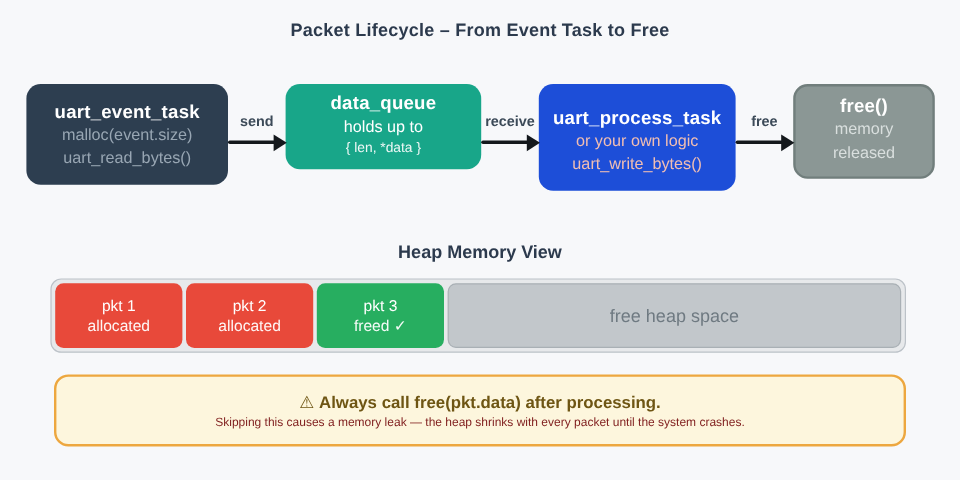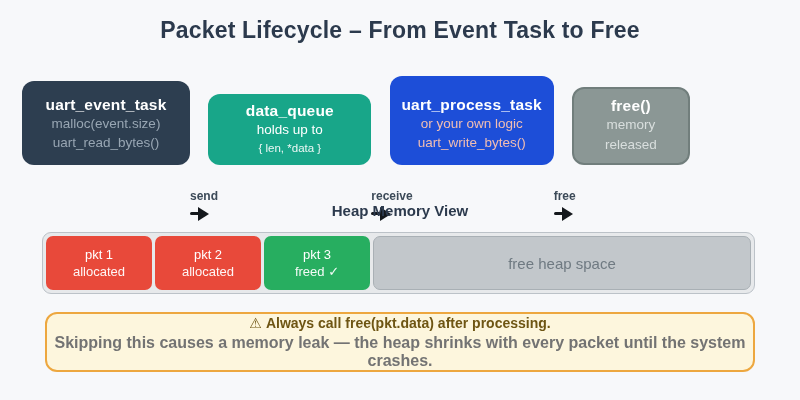--- a/index.html
+++ b/index.html
@@ -1,24 +1,24 @@
 <!DOCTYPE html>
 <html><head>
 <meta charset="utf-8">
 <style>
   html,body{margin:0;padding:0;}
   body{width:800px;height:400px;overflow:hidden;font-family:"Liberation Sans","DejaVu Sans",sans-serif;}
   .canvas{position:relative;width:800px;height:400px;background:#f7f8fa;}
 
   
   .page-title{position:absolute;top:17px;left:0;width:100%;margin:0;text-align:center;
-    font-size:23px;font-weight:bold;color:#2c3a4d;letter-spacing:.2px;}
+    font-size:15px;font-weight:bold;color:#2c3a4d;letter-spacing:.2px;}
 
   
-  .flow-row{position:absolute;top:70px;left:22px;width:668px;height:95px;display:flex;align-items:flex-end;}
+  .flow-row{position:absolute;top:70px;left:22px;width:757px;height:95px;display:flex;align-items:flex-start;}
   .node{box-sizing:border-box;border-radius:12px;display:flex;flex-direction:column;align-items:center;
     color:#fff;text-align:center;}
   .node-title{font-weight:bold;font-size:15.5px;letter-spacing:.2px;}
   .node-spacer{flex:1;}
   .node-sub{font-size:13.5px;line-height:1.42;}
   .node-event{width:168px;background:#2d3e50;padding:15px 8px 13px;}
   .node-event .node-sub{color:#98a6b3;}
   .node-queue{width:163px;background:#18a689;justify-content:center;padding:8px;}
   .node-queue .node-sub{color:#fff;line-height:1.45;}
   .node-queue .node-sub-small{font-size:11.5px;color:rgba(255,255,255,.92);line-height:1.5;}
@@ -48,21 +48,21 @@
   .seg-status{font-size:13px;color:rgba(255,255,255,.95);}
   .seg-free-space{flex:1;background:#c2c7cb;border:1px solid #a9b0b5;}
   .seg-free-space .seg-free-label{font-size:15px;color:#6f7a82;font-weight:normal;}
 
   
   .warning{position:absolute;top:312px;left:45px;width:710px;height:60px;box-sizing:border-box;
     background:#fdf6dd;border:2px solid #eda73f;border-radius:12px;text-align:center;
     display:flex;flex-direction:column;justify-content:center;gap:3px;align-items:center;}
   .warning-title{font-size:14px;font-weight:bold;color:#6e5513;}
   .warning-title .w-icon{margin-right:4px;}
-  .warning-body{font-size:16px;color:#737373;font-weight:bold;}
+  .warning-body{font-size:10px;color:#7f1d1d;}
 </style>
 </head>
 <body>
 
 <div class="canvas">
 
   <h1 class="page-title">Packet Lifecycle – From Event Task to Free</h1>
 
   <div class="flow-row">
 

